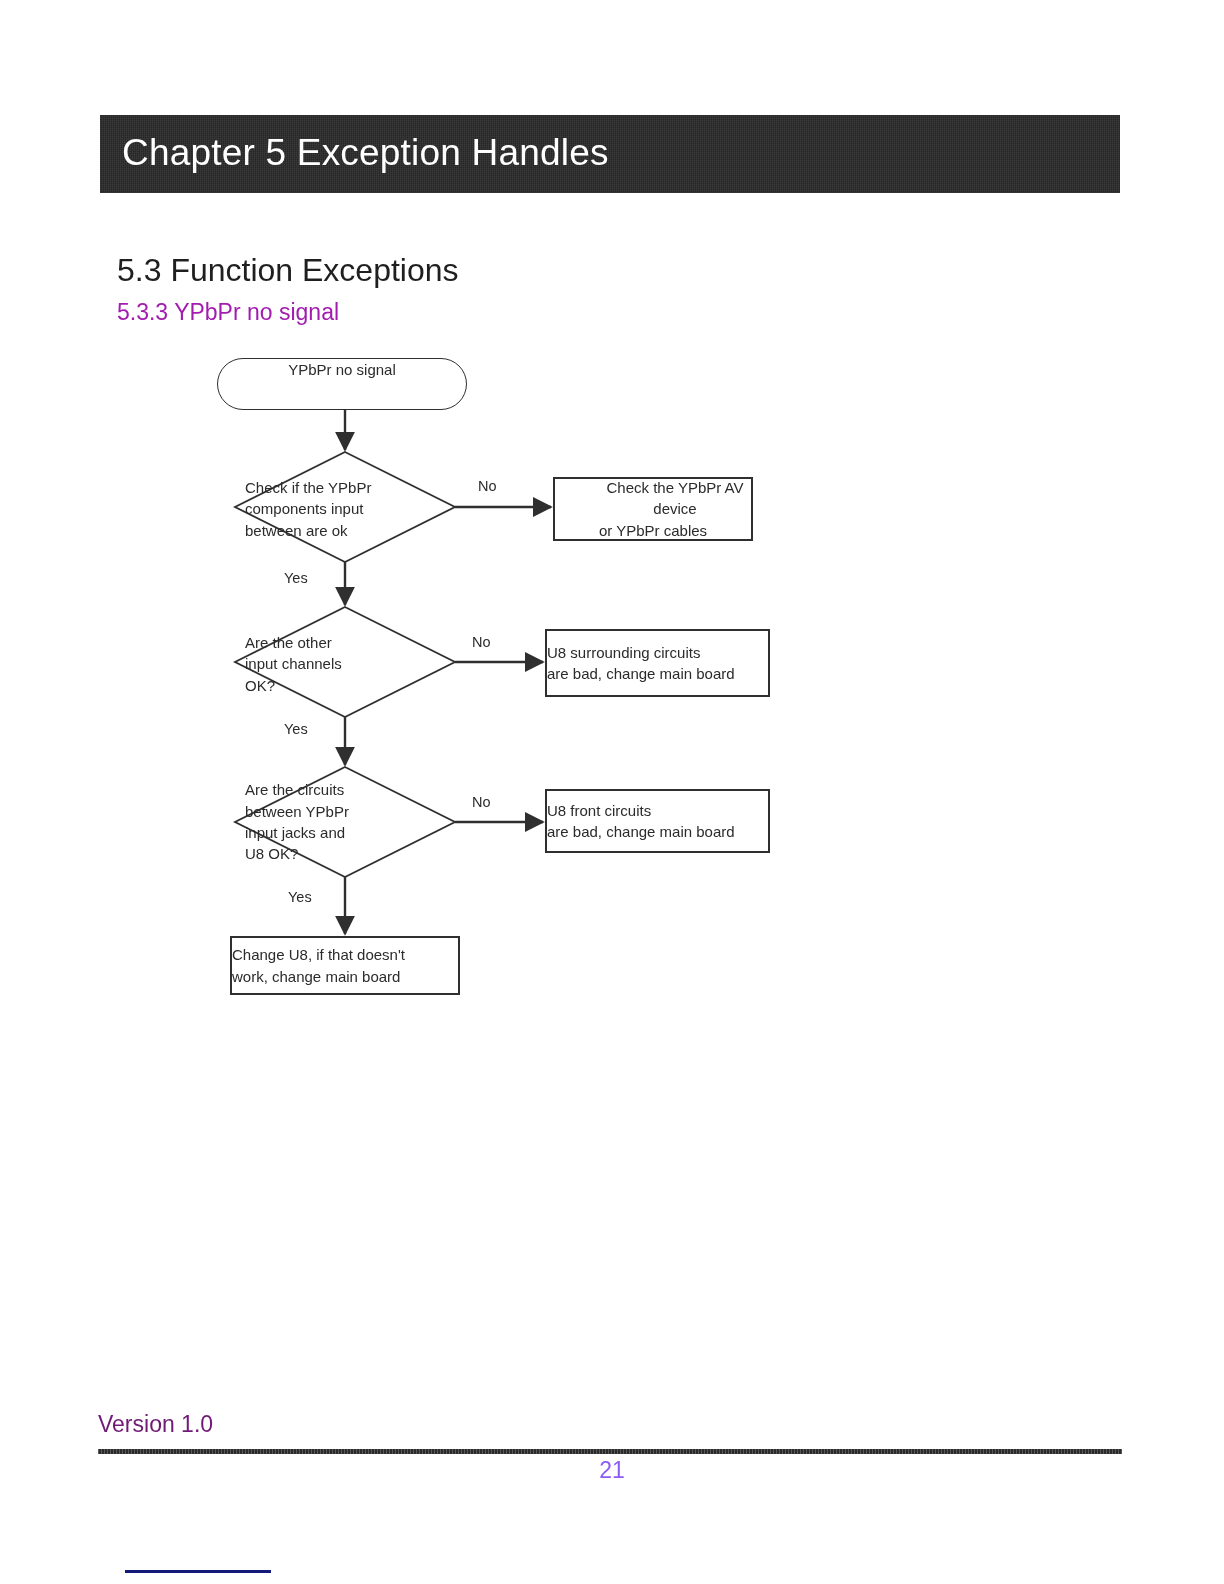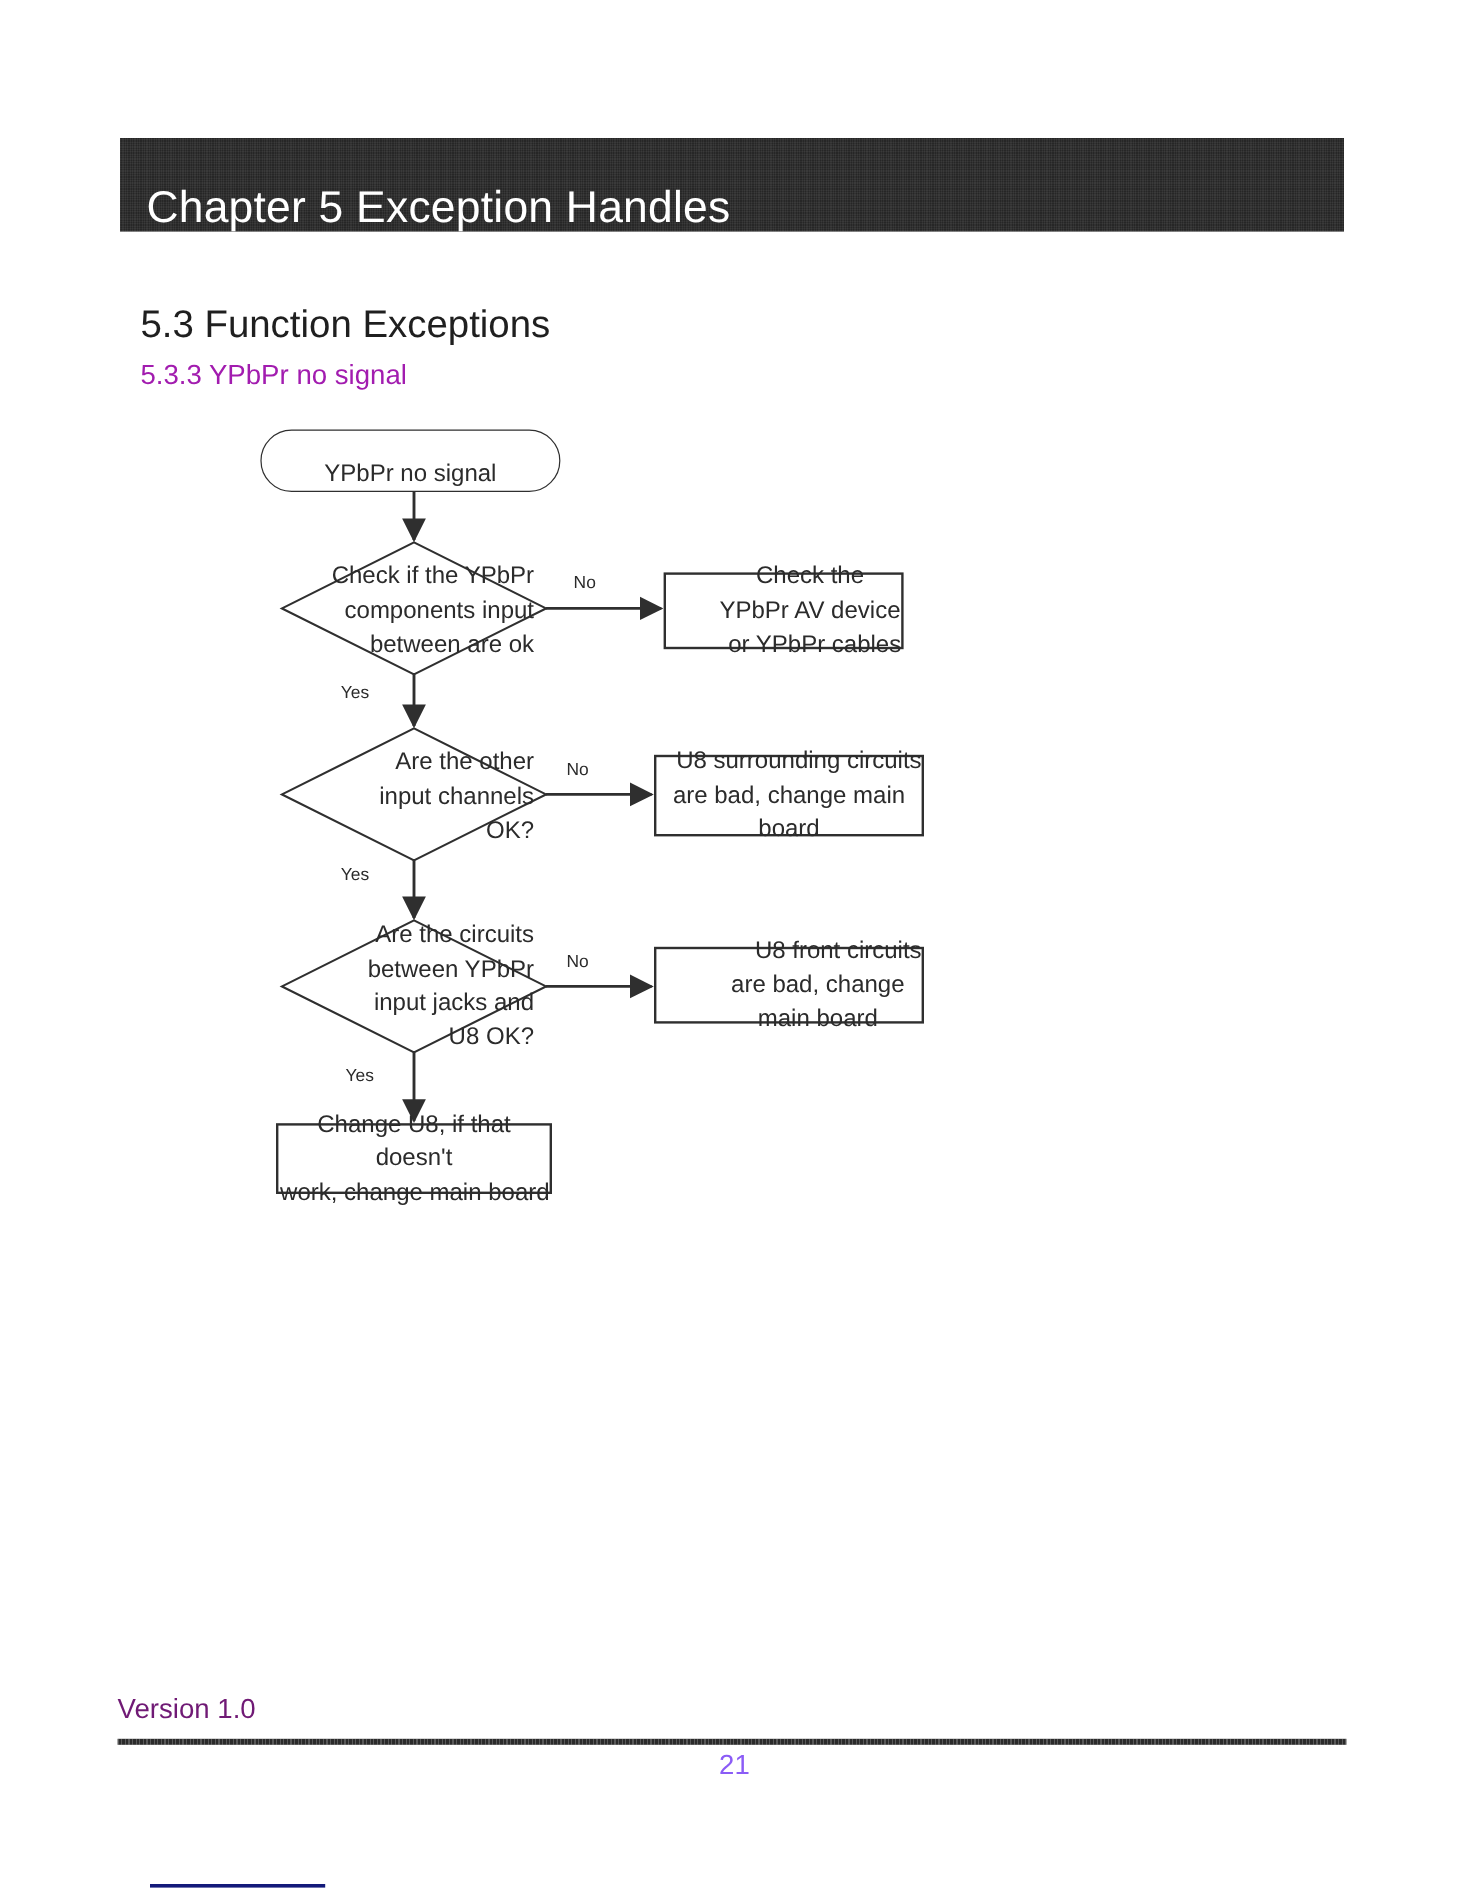--- a/index.html
+++ b/index.html
@@ -31,21 +31,20 @@
   #chapter-bar-title {
     position: absolute;
     left: 22px;
     top: 50%;
     transform: translateY(-52%);
     color: #ffffff;
     font-size: 37px;
     font-weight: 400;
     letter-spacing: .2px;
     white-space: nowrap;
-    margin-top: 20px;
   }
 
   
   #section-heading {
     position: absolute;
     left: 117px;
     top: 252px;
     font-size: 32px;
     font-weight: 400;
     color: #1f1f1f;
@@ -69,25 +68,25 @@
     width: 1224px;
     height: 1584px;
     pointer-events: none;
   }
 
   
   .fc-node {
     position: absolute;
     box-sizing: border-box;
     display: flex;
-    align-items: flex-end;
+    align-items: flex-start;
     justify-content: center;
     text-align: center;
     color: #2b2b2b;
-    font-size: 20px;
+    font-size: 15px;
     line-height: 1.42;
   }
 
   .fc-terminal {
     border: 1.6px solid #2f2f2f;
     border-radius: 26px;
     background: #ffffff;
   }
   .fc-box {
     border: 2.2px solid #2f2f2f;
@@ -205,21 +204,21 @@
   <span>are bad, change main board</span>
 </div>
 
 <div class="fc-node fc-diamond-label" style="left:245px; top:781px; width:200px; height:82px; flex-direction:column;">
   <span>Are the circuits</span>
   <span>between YPbPr</span>
   <span>input jacks and</span>
   <span>U8  OK?</span>
 </div>
 
-<div class="fc-node fc-box" style="left:545px; top:789px; width:225px; height:64px; flex-direction:column;padding-left:48px;">
+<div class="fc-node fc-box" style="left:545px; top:789px; width:225px; height:64px; flex-direction:column;">
   <span>U8 front circuits</span>
   <span>are bad, change main board</span>
 </div>
 
 <div class="fc-node fc-box" style="left:230px; top:936px; width:230px; height:59px; flex-direction:column;">
   <span>Change U8, if that doesn't</span>
   <span>work, change main board</span>
 </div>
 
 <div class="edge-label" style="left:478px; top:478px;">No</div>

